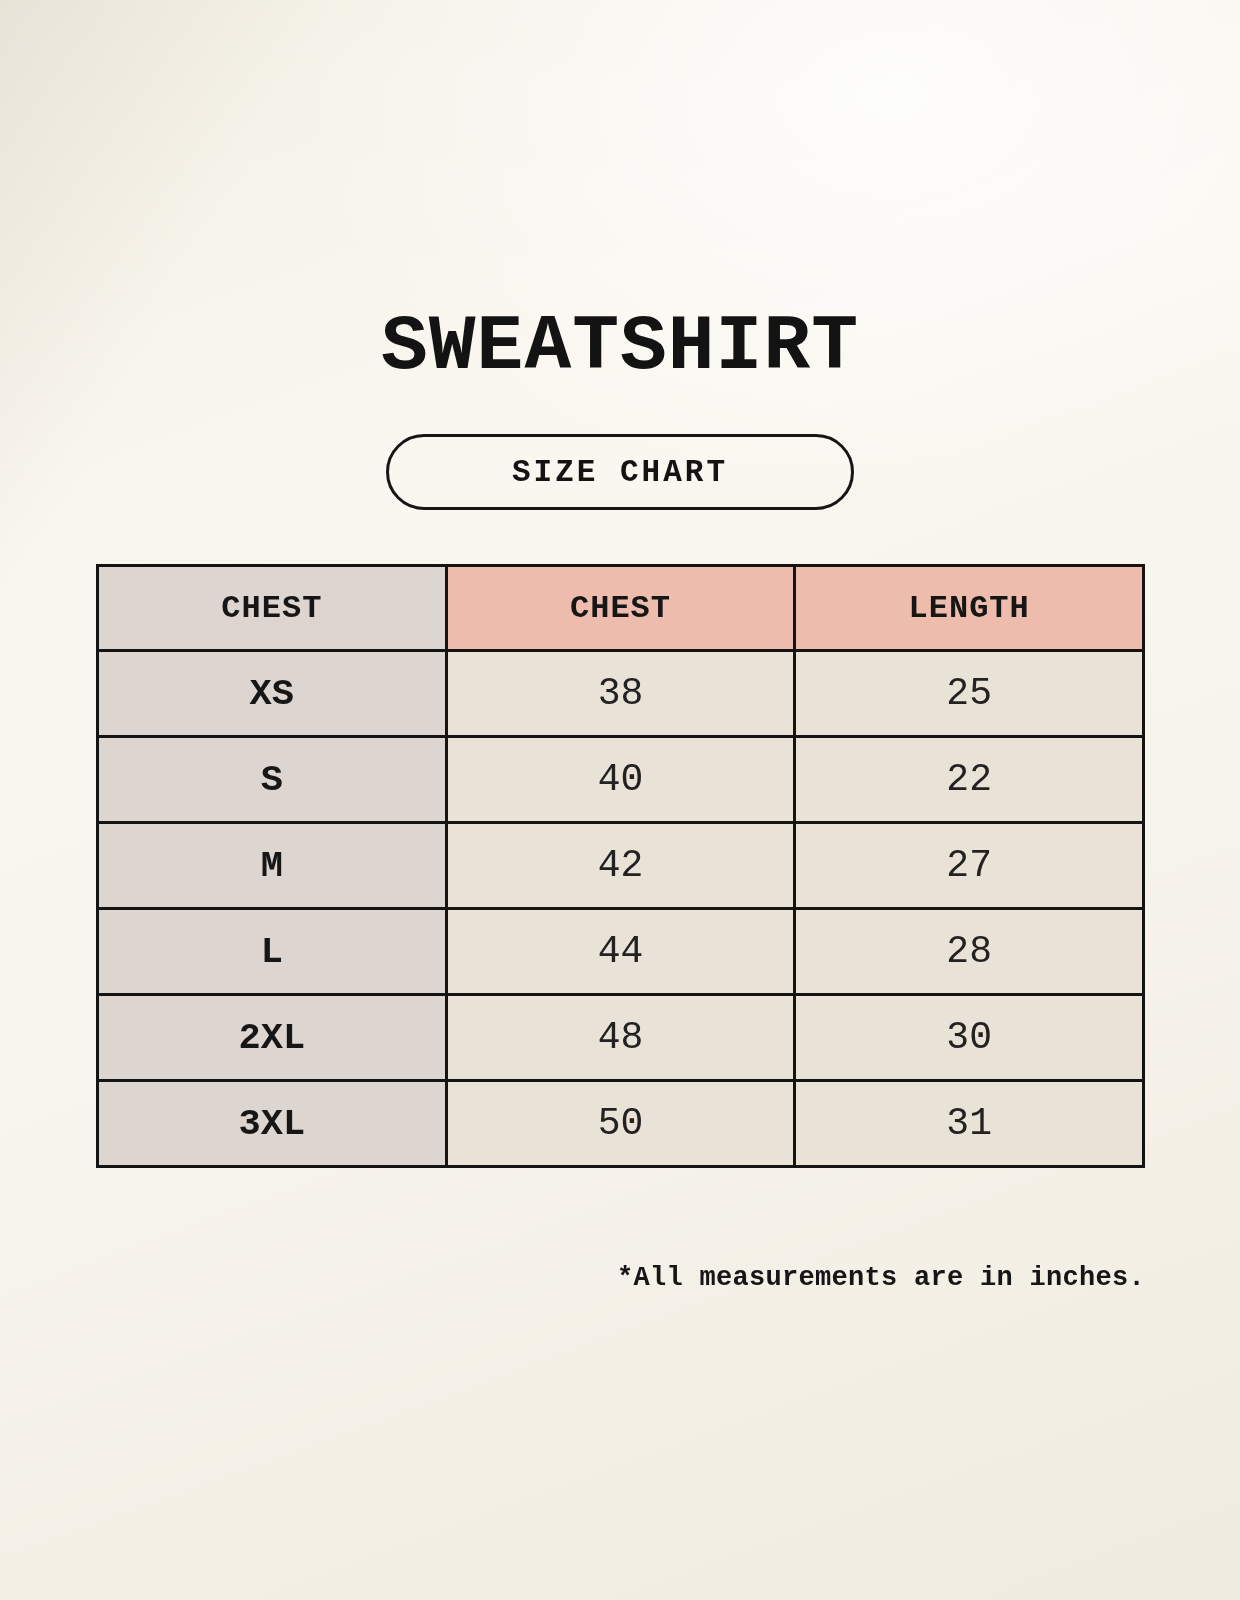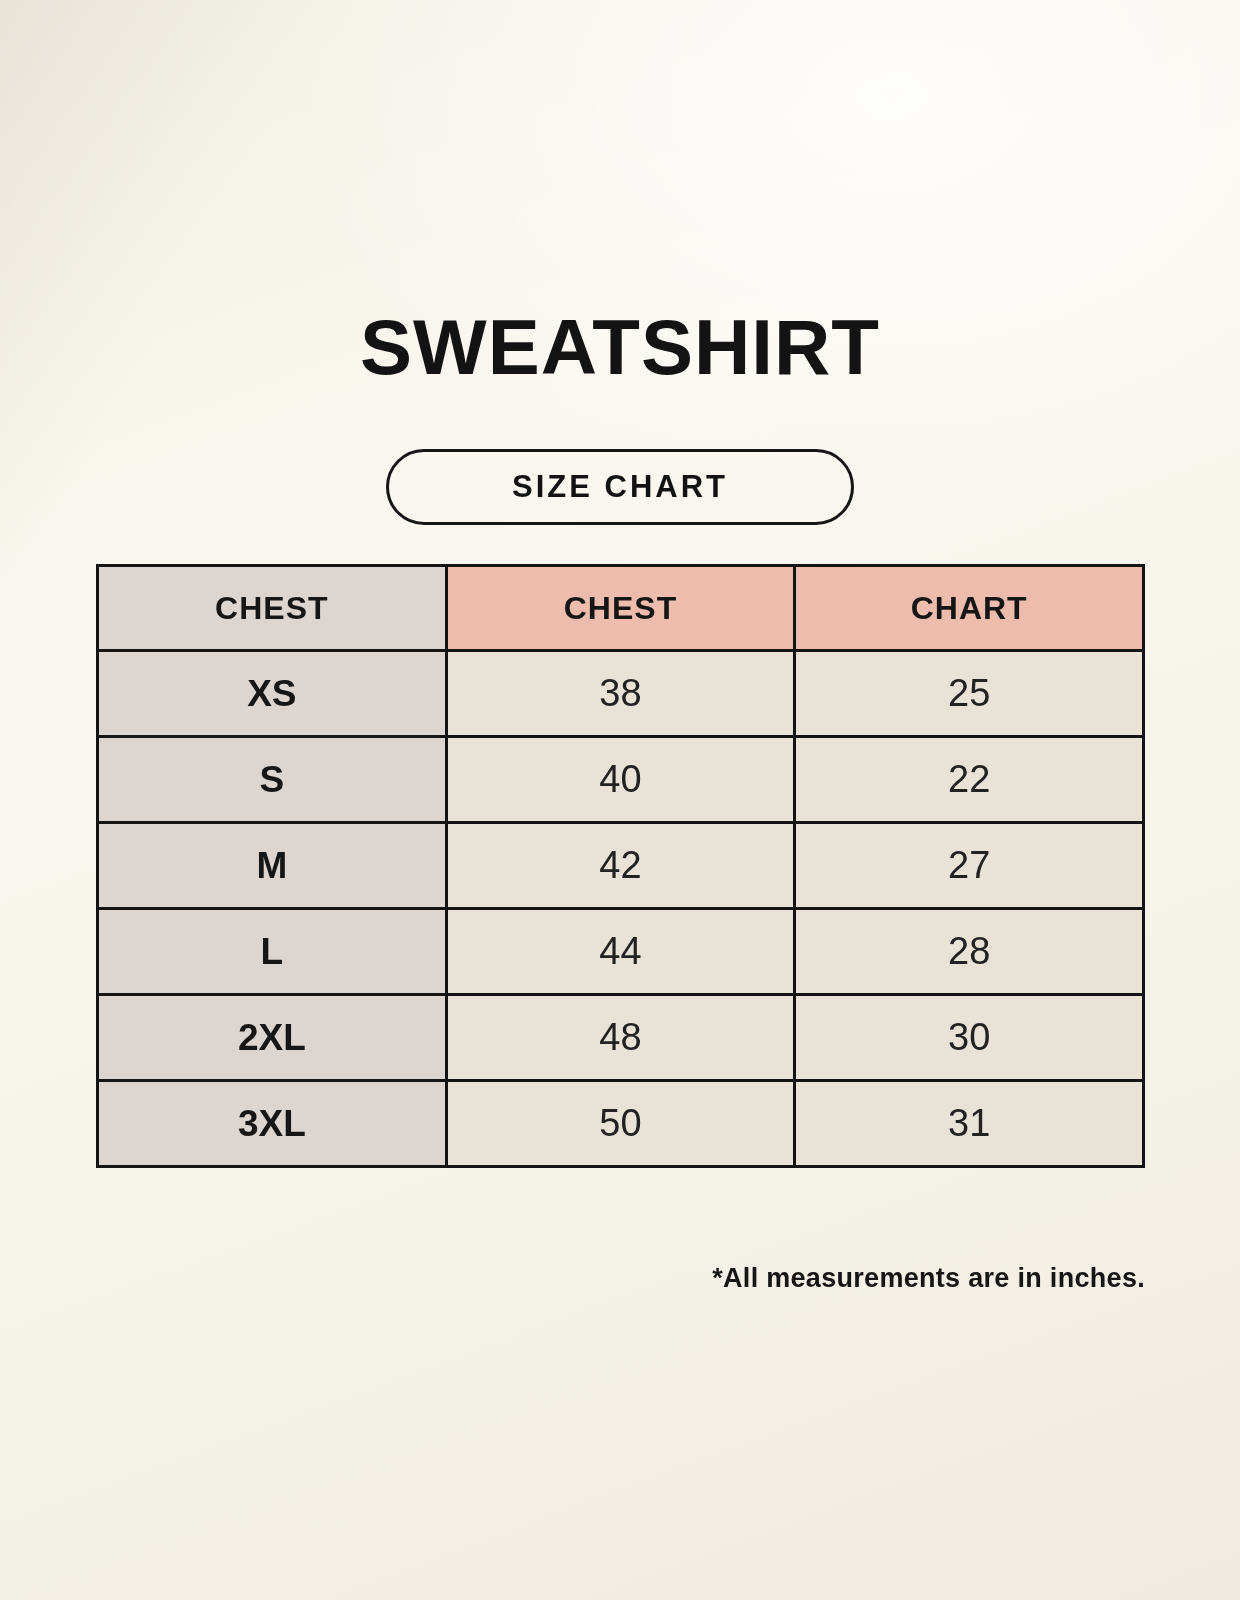--- a/index.html
+++ b/index.html
@@ -5,21 +5,21 @@
   html, body {
     margin: 0;
     padding: 0;
     background: #f6f3ea;
   }
   .page {
     position: relative;
     width: 1240px;
     height: 1600px;
     overflow: hidden;
-    font-family: Liberation Sans, sans-serif;
+    font-family: Liberation Mono, monospace;
     color: #1b1b1b;
     background-color: #f8f5ee;
     background-image:
       linear-gradient(118deg, rgba(213,207,192,0.38) 0%, rgba(248,245,238,0) 16%),
       radial-gradient(ellipse 980px 680px at 72% 6%, rgba(255,255,255,0.8), rgba(255,255,255,0) 62%),
       linear-gradient(160deg, #f3f0e6 0%, #faf7f0 30%, #f7f4ec 58%, #efebe0 100%);
   }
   .title {
     position: absolute;
     top: 308px;
@@ -28,21 +28,21 @@
     margin: 0;
     text-align: center;
     font-size: 78px;
     line-height: 1;
     font-weight: 700;
     letter-spacing: 1px;
     color: #131313;
   }
   .badge {
     position: absolute;
-    top: 449px;
+    top: 434px;
     left: 50%;
     transform: translateX(-50%);
     width: 468px;
     height: 76px;
     box-sizing: border-box;
     border: 3px solid #161616;
     border-radius: 40px;
     display: flex;
     align-items: center;
     justify-content: center;
@@ -117,21 +117,21 @@
 
   <div class="badge">
     <span>SIZE CHART</span>
   </div>
 
   <table class="size-table">
     <thead>
       <tr>
         <th class="col-size">CHEST</th>
         <th class="col-accent">CHEST</th>
-        <th class="col-accent">CHART</th>
+        <th class="col-accent">LENGTH</th>
       </tr>
     </thead>
     <tbody>
       <tr>
         <td class="size-cell">XS</td>
         <td class="data-cell">38</td>
         <td class="data-cell">25</td>
       </tr>
       <tr>
         <td class="size-cell">S</td>

